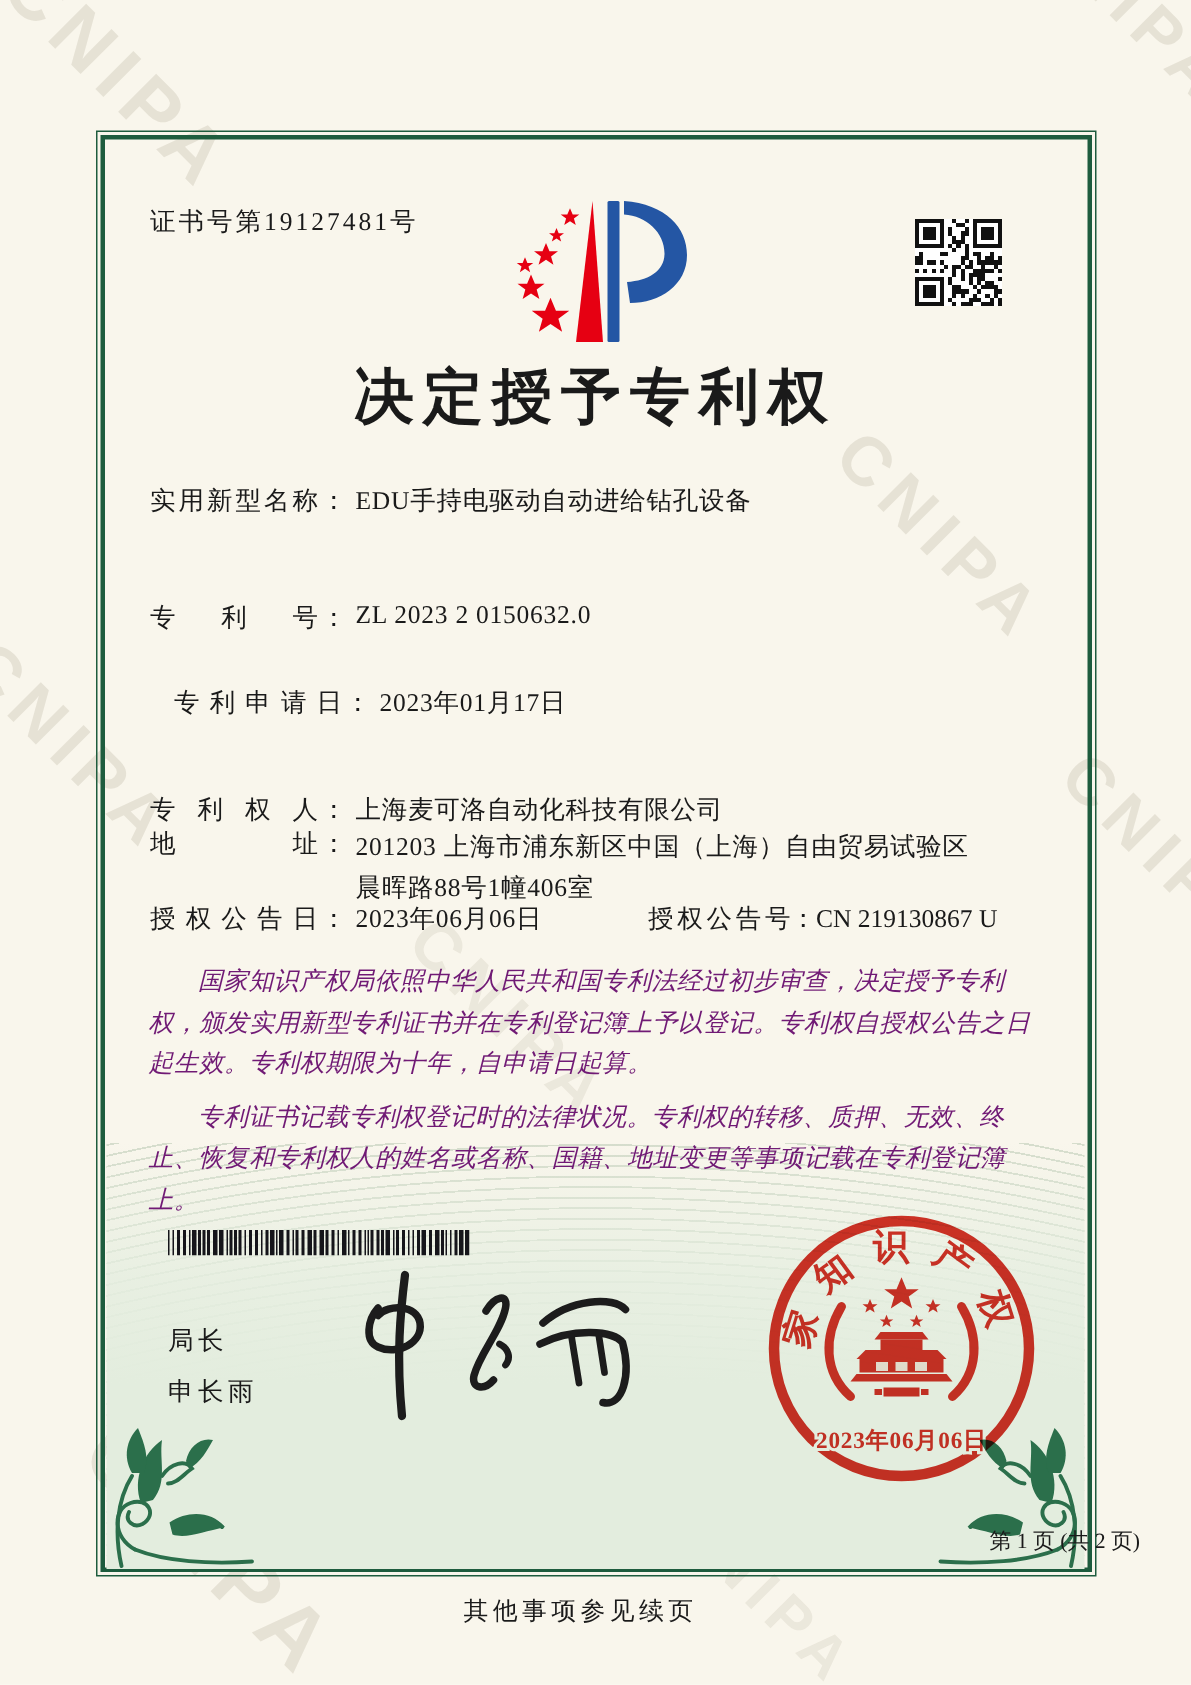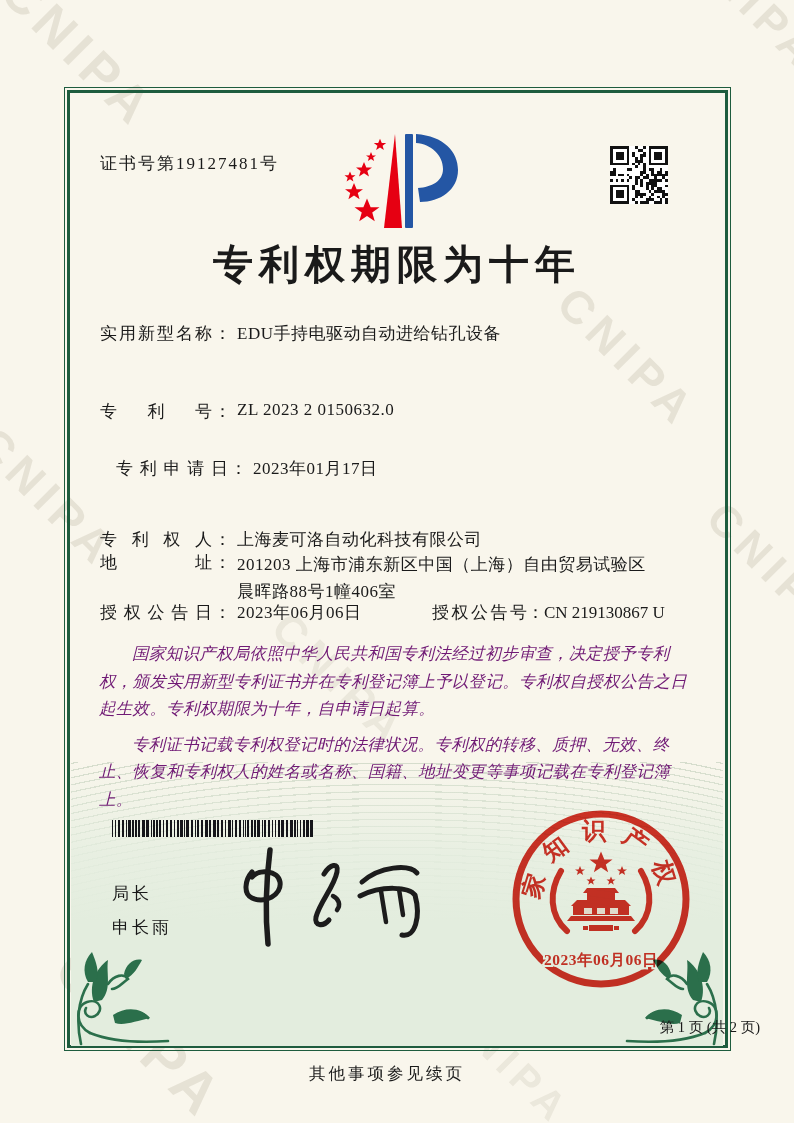--- a/index.html
+++ b/index.html
@@ -21,21 +21,21 @@
   .guilloche{position:absolute;left:71px;top:762px;width:652px;height:284px;
     background:
       linear-gradient(to bottom, rgba(229,238,224,0) 0px, rgba(229,238,224,0.85) 90px, rgba(227,237,222,1) 160px),
       repeating-radial-gradient(circle 1600px at 50% 1500px, rgba(122,155,122,0.28) 0 1.2px, rgba(0,0,0,0) 1.2px 7px);
   }
 
   .flourish{position:absolute;width:104px;height:104px;}
   .flourish.left{left:66px;top:948px;}
   .flourish.right{left:625px;top:948px;transform:scaleX(-1);}
 
-  .cert-no{position:absolute;left:100px;top:136px;font-size:17px;letter-spacing:2px;margin-top:16px;}
+  .cert-no{position:absolute;left:100px;top:136px;font-size:17px;letter-spacing:2px;}
   .logo{position:absolute;left:336px;top:130px;}
   .qr{position:absolute;left:610px;top:146px;}
 
   .title{position:absolute;left:0;top:237px;width:794px;text-align:center;
          font-size:40px;font-weight:700;letter-spacing:6px;}
 
   
   .row{position:absolute;left:100px;font-size:17px;white-space:nowrap;}
   .row .lbl{display:inline-block;width:112px;text-align:justify;text-align-last:justify;
             text-justify:inter-ideograph;vertical-align:top;}
@@ -343,21 +343,21 @@
       <rect x="9" y="20" width="1" height="1" fill="#111"></rect>
       <rect x="11" y="20" width="1" height="1" fill="#111"></rect>
       <rect x="12" y="20" width="1" height="1" fill="#111"></rect>
       <rect x="13" y="20" width="1" height="1" fill="#111"></rect>
       <rect x="16" y="20" width="1" height="1" fill="#111"></rect>
       <rect x="17" y="20" width="1" height="1" fill="#111"></rect>
       <rect x="18" y="20" width="1" height="1" fill="#111"></rect>
       <rect x="20" y="20" width="1" height="1" fill="#111"></rect>
     </svg>
 
-  <div class="title">专利权期限为十年</div>
+  <div class="title">决定授予专利权</div>
 
   <div class="row" style="top:322px;">
     <span class="lbl">实用新型名称</span><span class="colon">：</span><span class="val">EDU手持电驱动自动进给钻孔设备</span>
   </div>
   <div class="row" style="top:400px;">
     <span class="lbl">专利号</span><span class="colon">：</span><span class="val">ZL 2023 2 0150632.0</span>
   </div>
   <div class="row" style="top:457px;margin-left:16px;">
     <span class="lbl">专利申请日</span><span class="colon">：</span><span class="val">2023年01月17日</span>
   </div>

